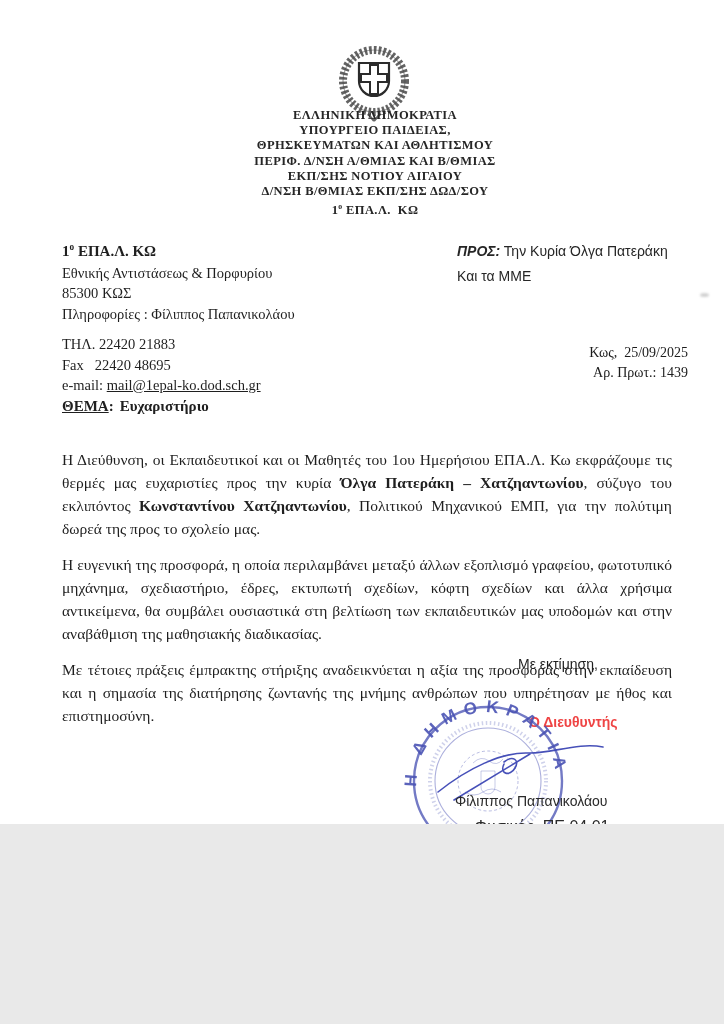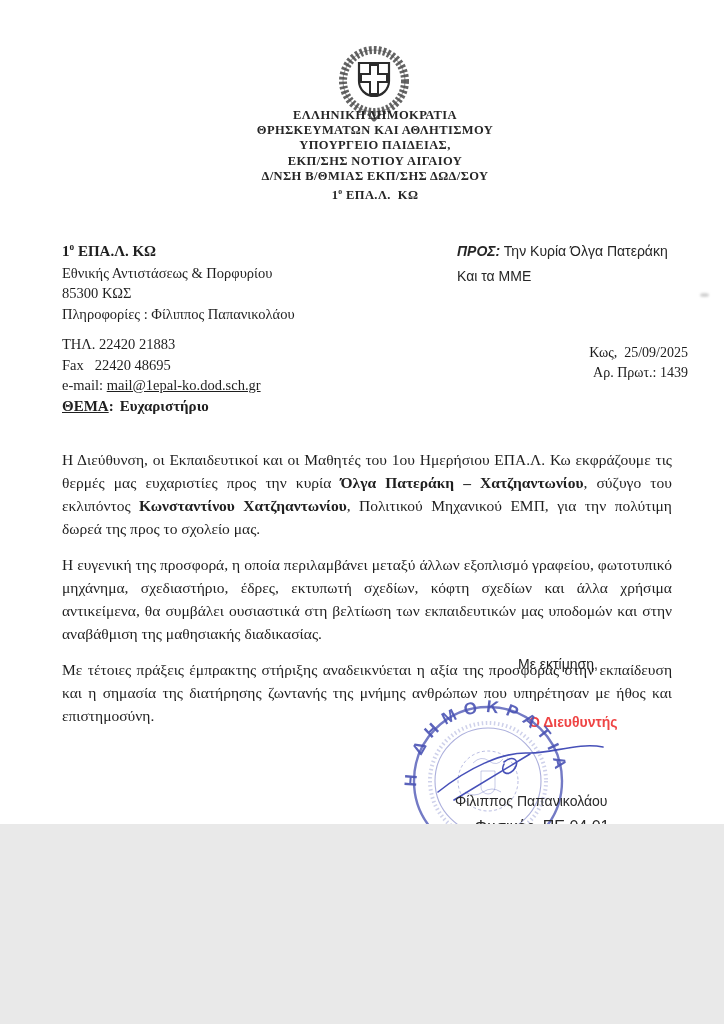--- a/index.html
+++ b/index.html
@@ -71,22 +71,23 @@
       <circle cx="48" cy="39" r="31" fill="none" stroke="#3c3c3c" stroke-width="8" stroke-dasharray="2.6 2.1" opacity="0.8"></circle>
       <circle cx="48" cy="39" r="31" fill="none" stroke="#4a4a4a" stroke-width="1.2" opacity="0.5"></circle>
       <path d="M42,72 l6,7 M54,72 l-6,7" stroke="#3c3c3c" stroke-width="2" fill="none" opacity="0.8"></path>
       <path d="M33,21 h30 v18 a15,15 0 0 1 -30,0 z" fill="#ffffff" stroke="#2b2b2b" stroke-width="2.2"></path>
       <path d="M44,23 h8 v9 h9 v8 h-9 v12 h-8 v-12 h-9 v-8 h9 z" fill="#ffffff" stroke="#2b2b2b" stroke-width="2"></path>
     </svg>
   </div>
 
   <div class="hdr">
     <div>ΕΛΛΗΝΙΚΗ ΔΗΜΟΚΡΑΤΙΑ</div>
+    <div>ΥΠΟΥΡΓΕΙΟ ΠΑΙΔΕΙΑΣ,</div>
     <div>ΘΡΗΣΚΕΥΜΑΤΩΝ ΚΑΙ ΑΘΛΗΤΙΣΜΟΥ</div>
-    <div>ΥΠΟΥΡΓΕΙΟ ΠΑΙΔΕΙΑΣ,</div>
+    <div>ΠΕΡΙΦ. Δ/ΝΣΗ Α/ΘΜΙΑΣ ΚΑΙ Β/ΘΜΙΑΣ</div>
     <div>ΕΚΠ/ΣΗΣ ΝΟΤΙΟΥ ΑΙΓΑΙΟΥ</div>
     <div>Δ/ΝΣΗ Β/ΘΜΙΑΣ ΕΚΠ/ΣΗΣ ΔΩΔ/ΣΟΥ</div>
     <div class="pre"><span>1</span><sup>ο</sup><span> ΕΠΑ.Λ.  ΚΩ</span></div>
   </div>
 
   <div class="sender">
     <div class="title"><span>1</span><sup>ο</sup><span> ΕΠΑ.Λ. ΚΩ</span></div>
     <div>Εθνικής Αντιστάσεως &amp; Πορφυρίου</div>
     <div>85300 ΚΩΣ</div>
     <div>Πληροφορίες : Φίλιππος Παπανικολάου</div>

